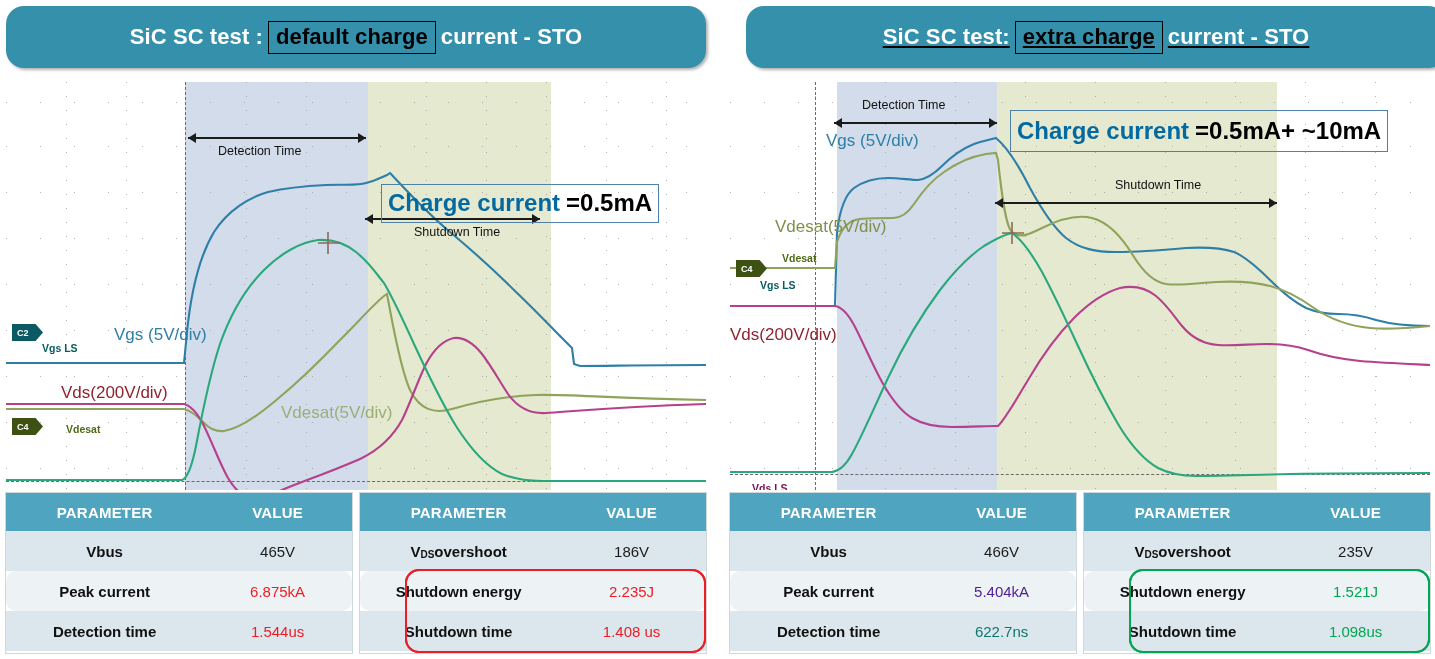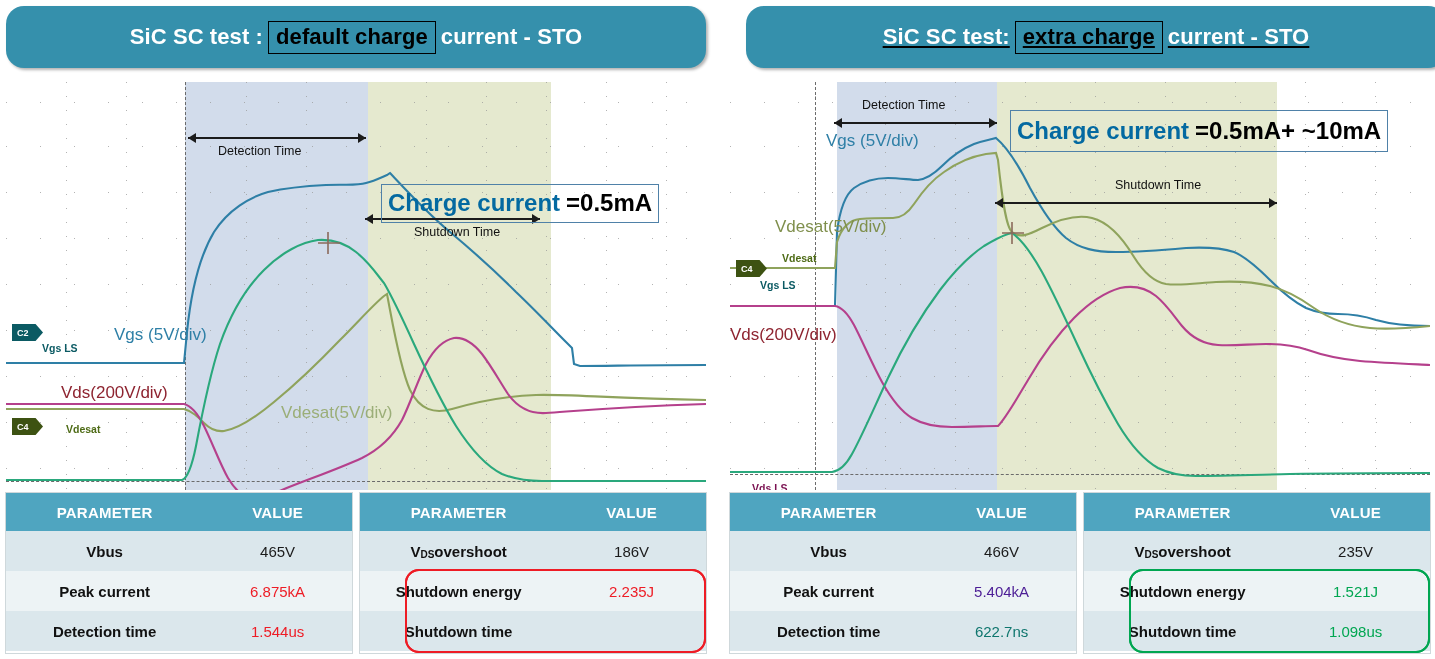--- a/index.html
+++ b/index.html
@@ -88,21 +88,21 @@
       display:flex; gap:8px; }
   .panel.right .tables { left:10px; }
 
   .tbl { flex:1 1 0; display:flex; flex-direction:column;
       box-shadow:0 0 0 1px #cfd8db; background:#fff; }
   .tbl .hdr { display:flex; height:38px; background:#4FA5C0; }
   .tbl .hdr div { color:#fff; font-size:15px; font-weight:bold;
      display:flex; align-items:center; justify-content:center; letter-spacing:.2px; }
   .tbl .row { display:flex; height:40px; }
   .tbl .row.alt0 { background:#DBE7EC; }
-  .tbl .row.alt1 { background:#EDF3F5; }
+  .tbl .row.alt1 { background:#EDF3F5;border-radius:10px; }
   .tbl .c-param { flex:0 0 57%; display:flex; align-items:center; justify-content:center;
       font-size:15px; font-weight:bold; color:#111; }
   .tbl .c-val   { flex:1 1 auto; display:flex; align-items:center; justify-content:center;
       font-size:15px; color:#1b1b1b; position:relative; }
   .tbl .c-val.hl { font-weight:normal; }
   .tbl .hdr .c-param, .tbl .hdr .c-val { font-weight:bold; }
 
   .val-ring { position:absolute; pointer-events:none;
      border:2px solid currentColor; border-radius:14px; }
 
@@ -244,20 +244,21 @@
               <span> overshoot</span>
           </div>
           <div class="c-val">186V</div>
         </div>
         <div class="row alt1">
           <div class="c-param">Shutdown energy</div>
           <div class="c-val hl" style="color:#EE1C25">2.235J</div>
         </div>
         <div class="row alt0">
           <div class="c-param">Shutdown time</div>
+          <div class="c-val hl" style="color:#EE1C25">1.408 us</div>
         </div>
         <div class="val-ring" style="color:#EE1C25; left:57%; right:0px; top:76px; height:84px;"></div>
       </div>
     </div>
   </div>
 
   <div class="panel right">
 
     <div class="title-bar" style="left:26px;text-decoration:underline;">
       <div class="title-text">

